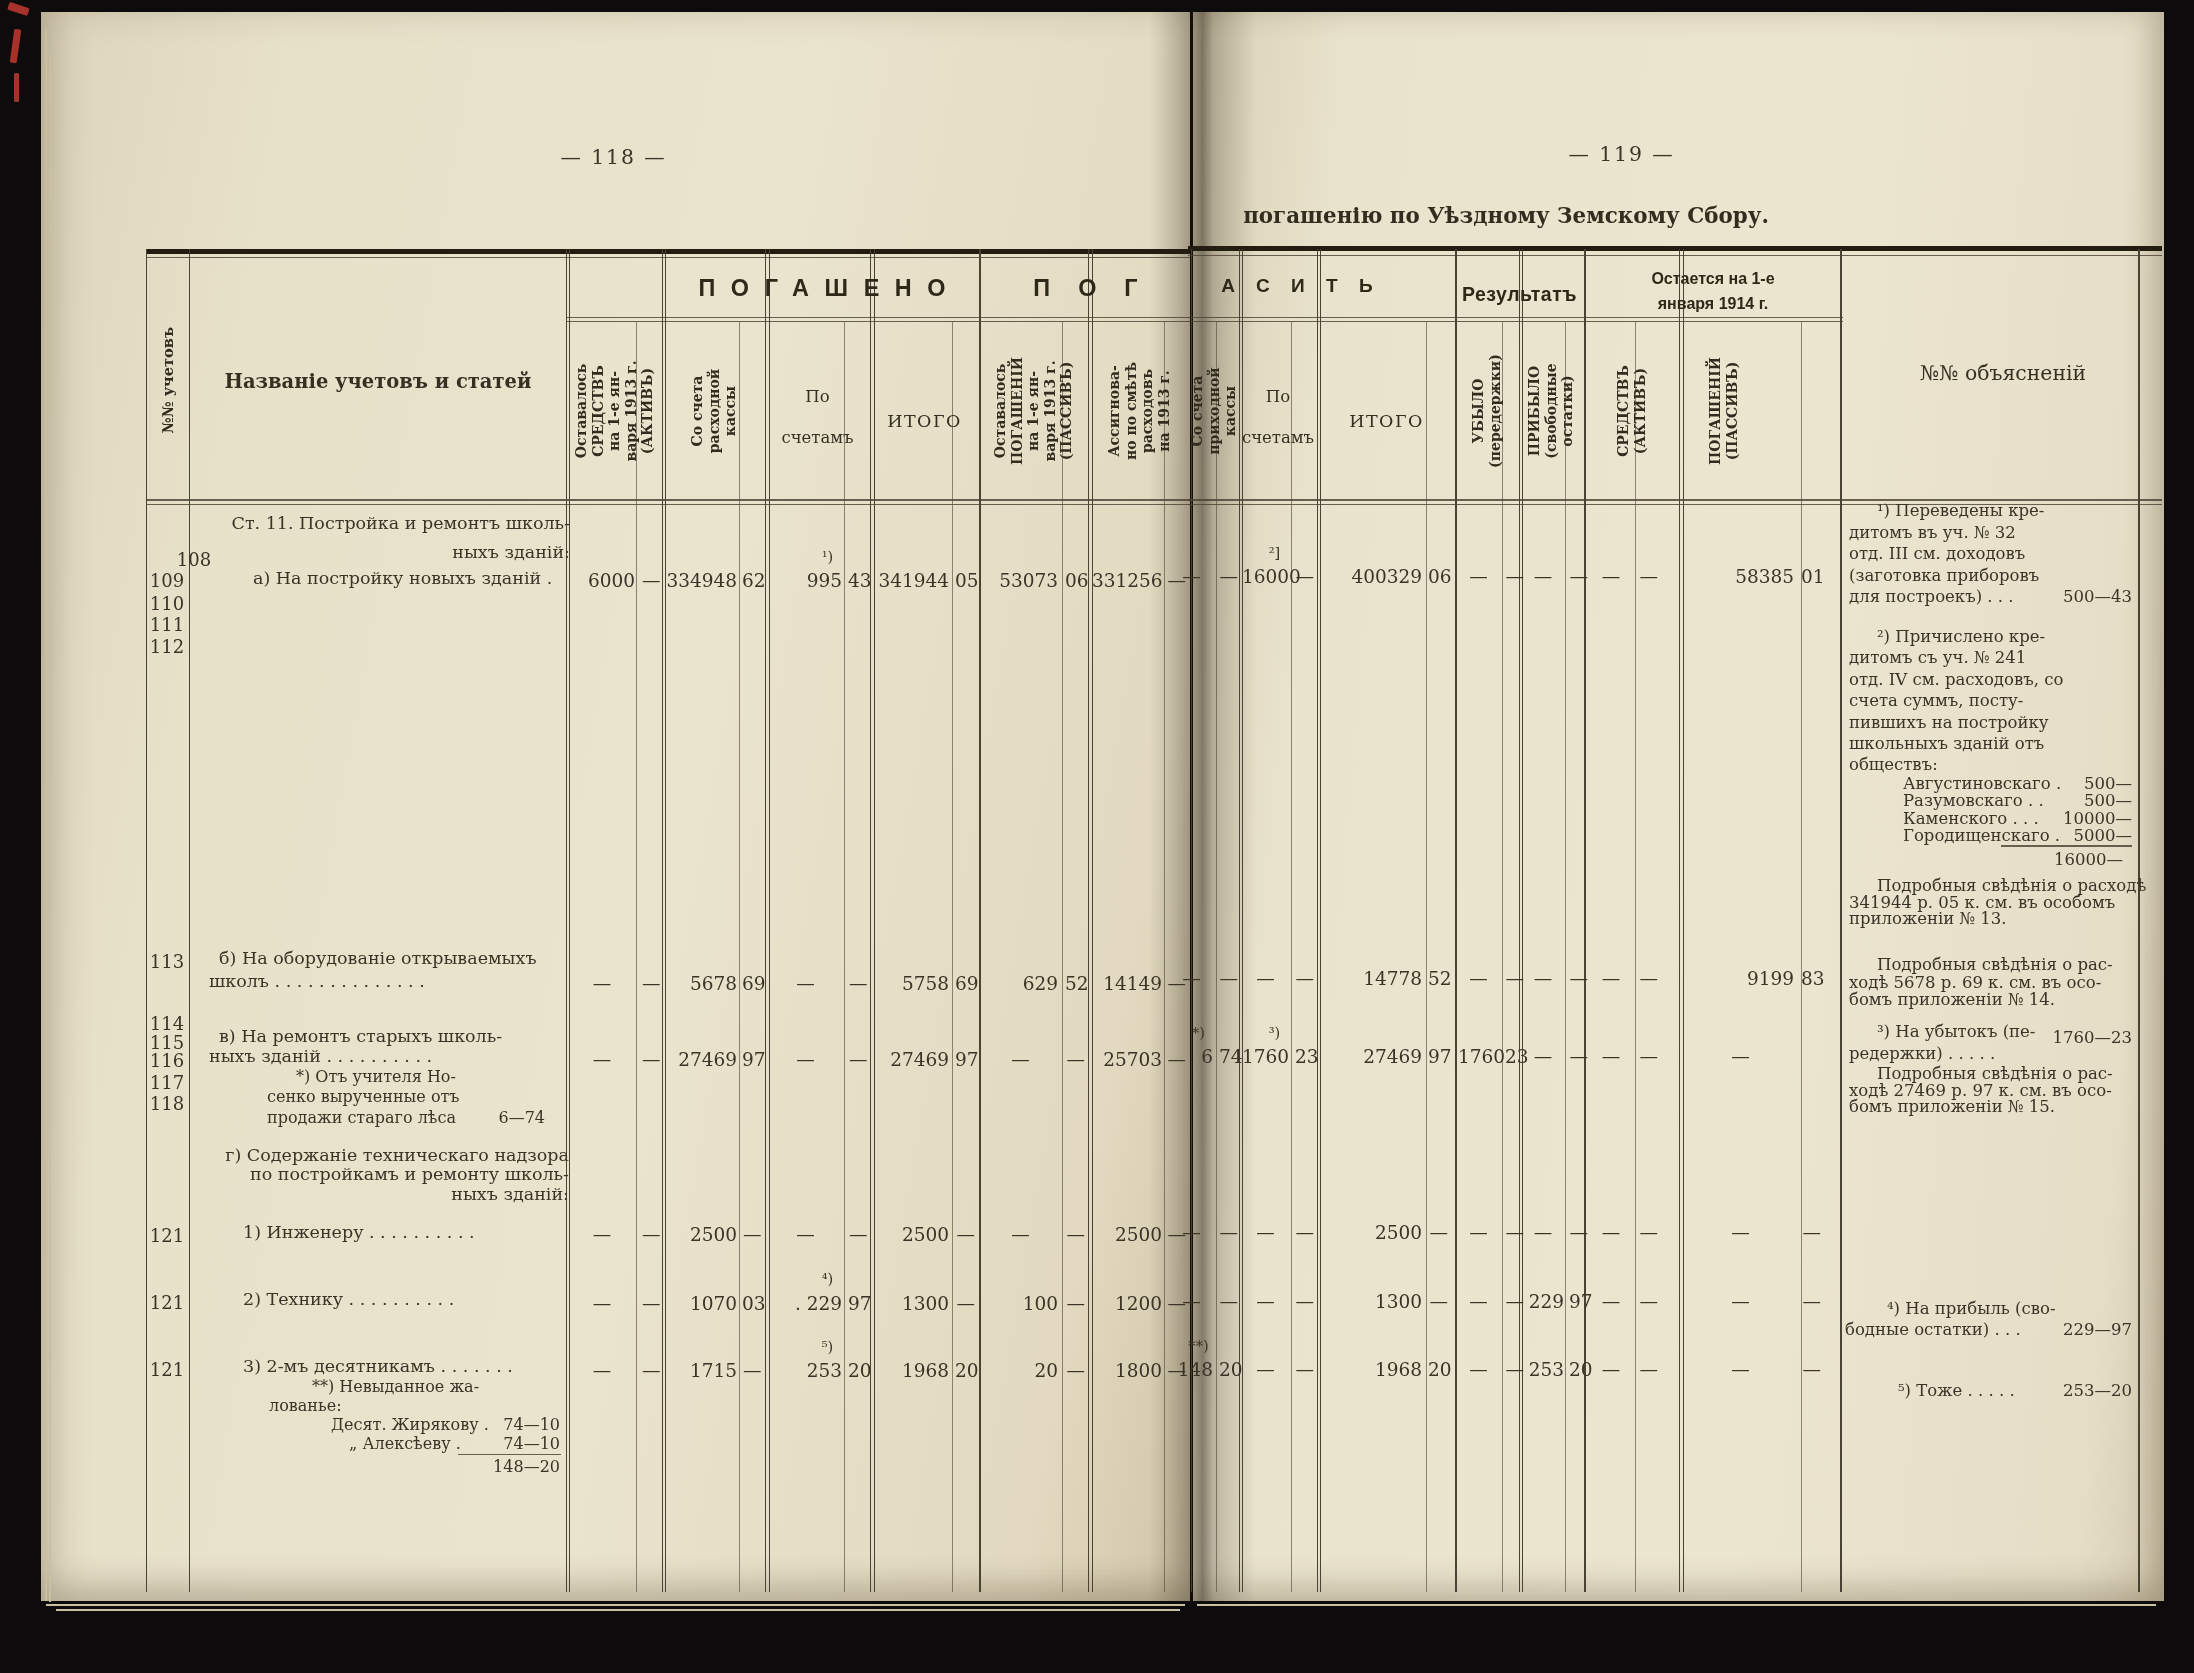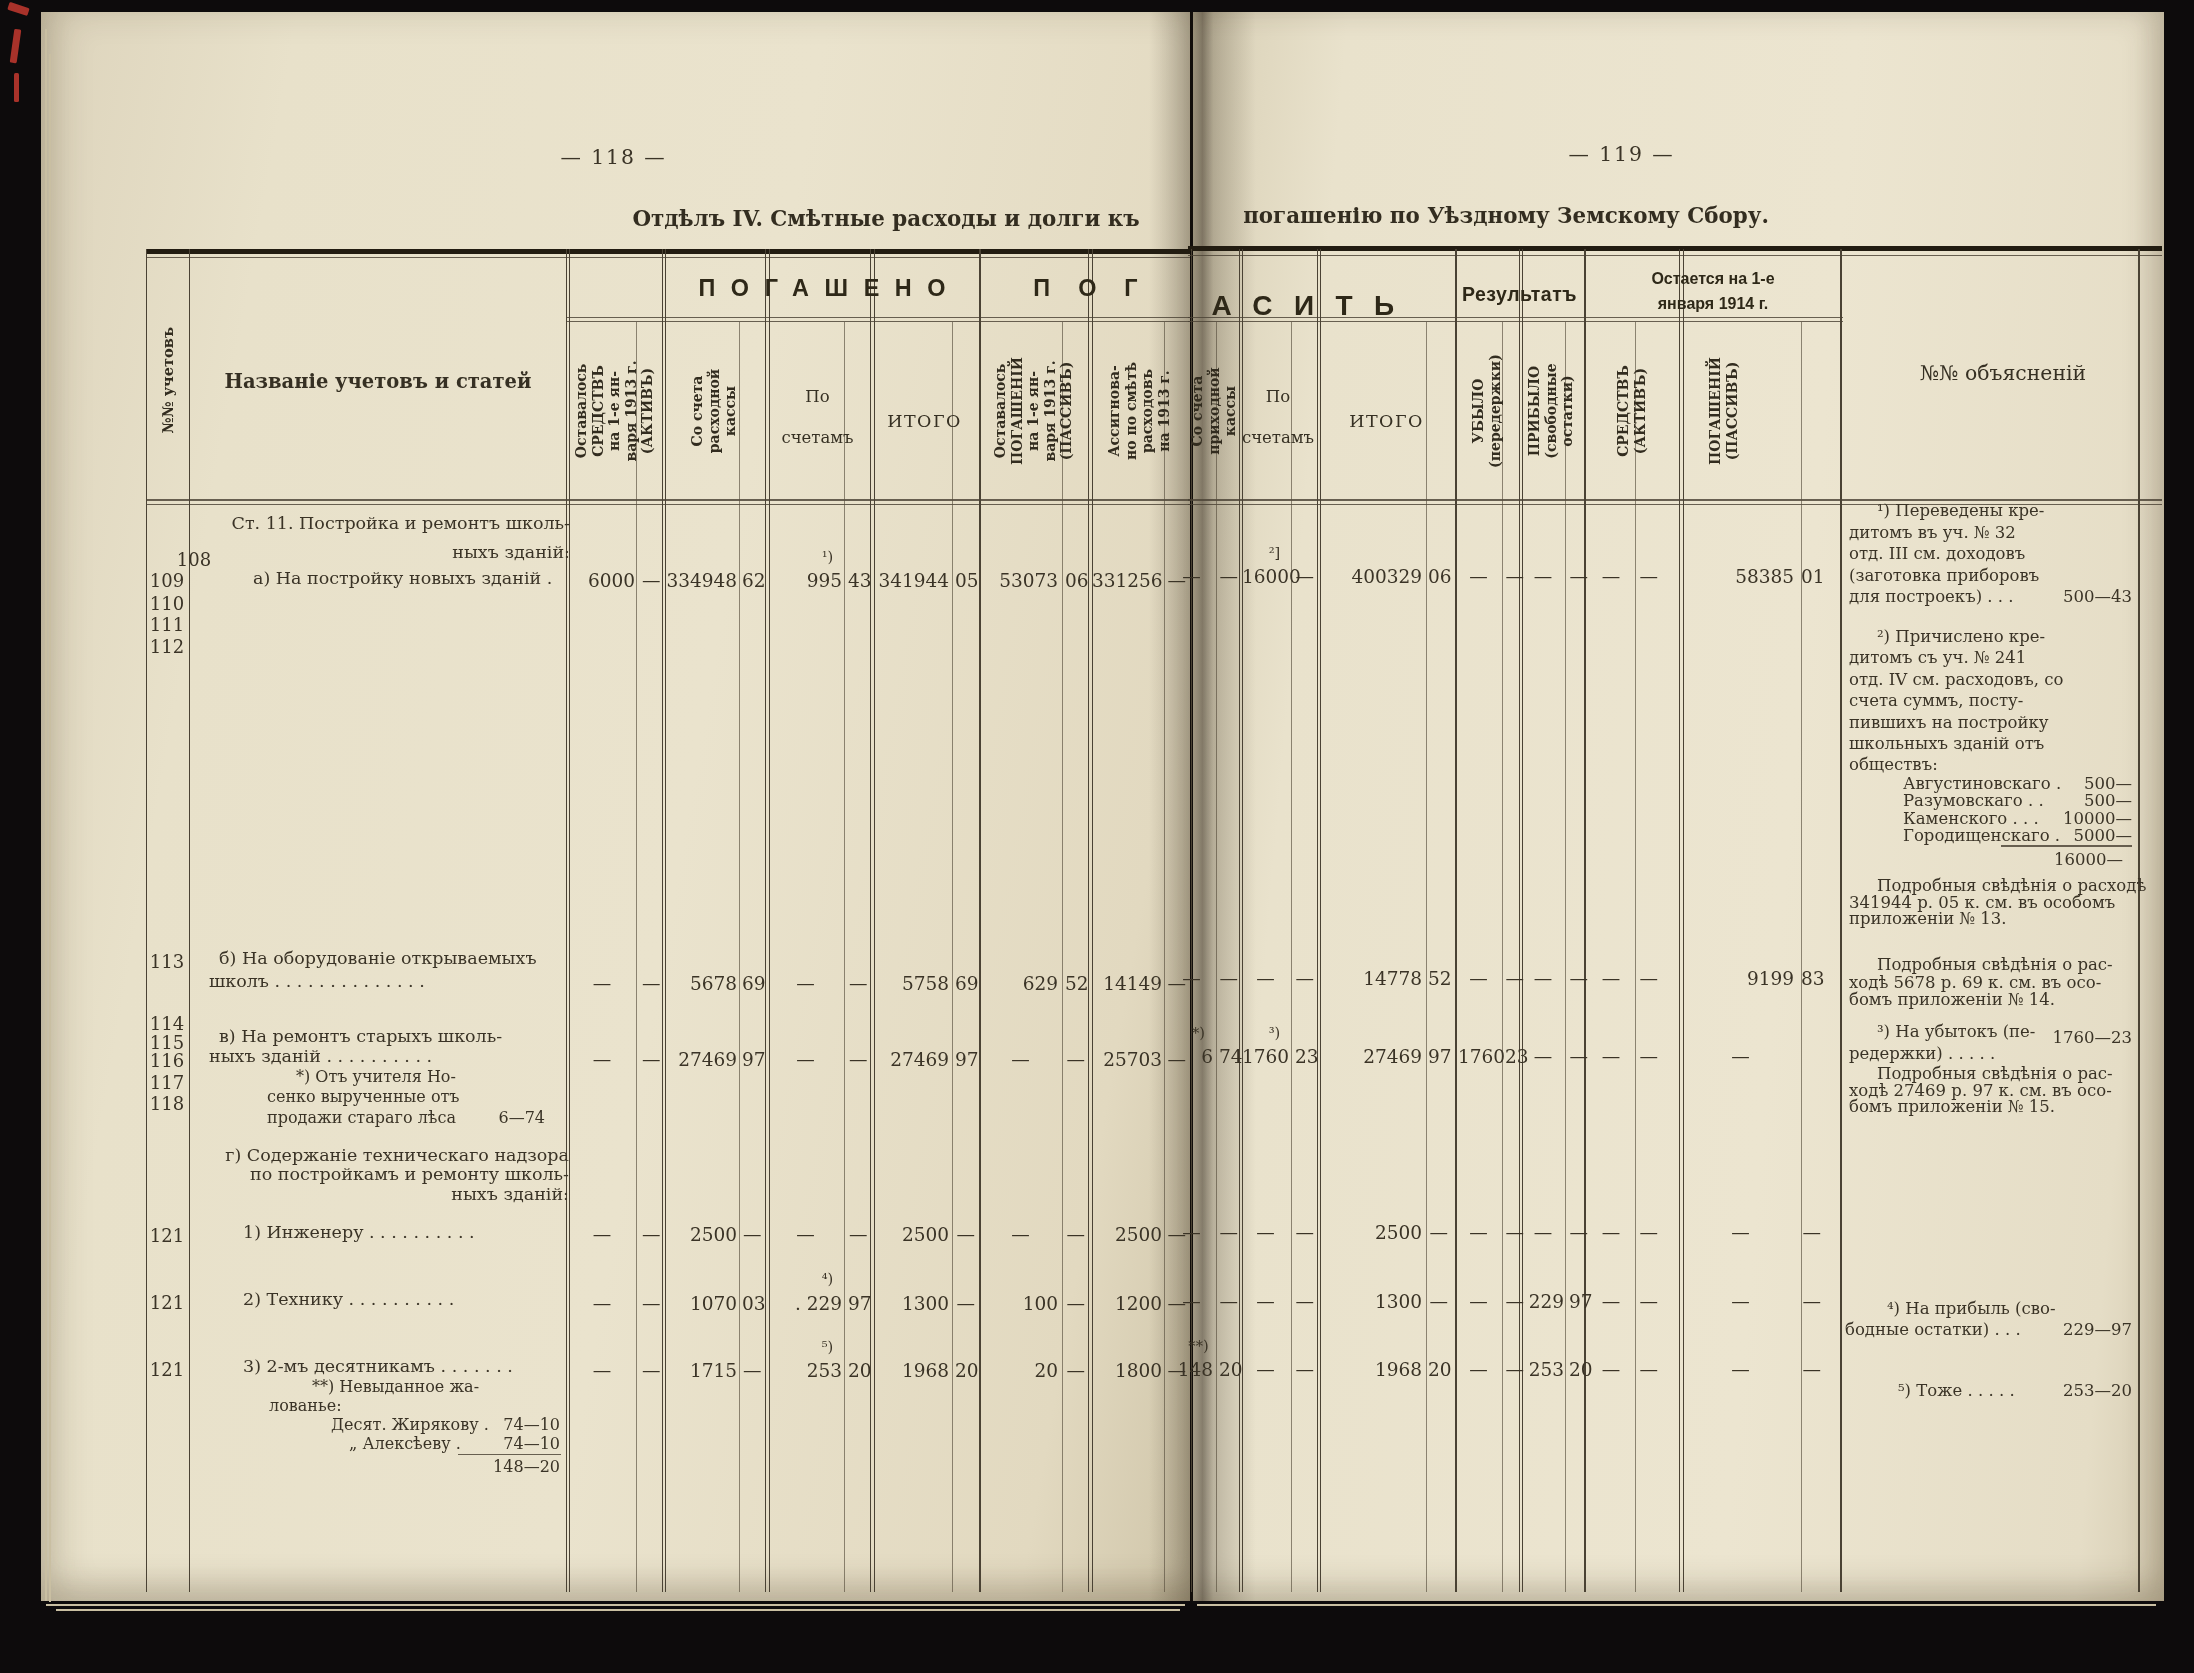--- a/index.html
+++ b/index.html
@@ -47,21 +47,20 @@
   <div class="page right"></div>
   <div class="edgeline" style="left:45px;top:29px;width:1.9px;height:1572px;"></div>
   <div class="edgeline" style="left:49px;top:54px;width:1.5px;height:1548px;"></div>
   <div class="edgeline" style="left:46px;top:1604px;width:1139px;height:2.4px;"></div>
   <div class="edgeline" style="left:56px;top:1609px;width:1124px;height:1.9px;"></div>
   <div class="edgeline" style="left:1197px;top:1604px;width:959px;height:1.9px;"></div>
   <div class="gutter"></div>
 
   <div class="pageno" style="left:516px;top:145px;width:195px;">— 118 —</div>
   <div class="pageno" style="left:1524px;top:142px;width:195px;">— 119 —</div>
-  <div class="title" style="left:582px;top:206px;width:608px;">Отдѣлъ IV. Смѣтные расходы и долги къ</div>
   <div class="title" style="left:1202px;top:203px;width:608px;">погашенію по Уѣздному Земскому Сбору.</div>
 
   <div id="grid">
       <div class="gl bar" style="left: 146px; top: 249px; width: 1044px; height: 4.9px; background: rgb(34, 28, 17);"></div>
       <div class="gl bar" style="left: 1188px; top: 246px; width: 974px; height: 4.9px; background: rgb(34, 28, 17);"></div>
       <div class="gl" style="left: 146px; top: 257px; width: 1044px; height: 1px;"></div>
       <div class="gl" style="left: 1188px; top: 255px; width: 974px; height: 1px;"></div>
       <div class="gl" style="left: 566px; top: 317px; width: 624px; height: 1px;"></div>
       <div class="gl" style="left: 566px; top: 321px; width: 624px; height: 1px;"></div>
       <div class="gl" style="left: 1188px; top: 317px; width: 655px; height: 1px;"></div>
@@ -108,21 +107,21 @@
       <div class="gl bar" style="left: 1291px; top: 322px; width: 0.5px; height: 1270px; background: rgb(87, 78, 61); opacity: 0.65;"></div>
       <div class="gl bar" style="left: 1426px; top: 322px; width: 0.5px; height: 1270px; background: rgb(87, 78, 61); opacity: 0.65;"></div>
       <div class="gl bar" style="left: 1502px; top: 322px; width: 0.5px; height: 1270px; background: rgb(87, 78, 61); opacity: 0.65;"></div>
       <div class="gl bar" style="left: 1565px; top: 322px; width: 0.5px; height: 1270px; background: rgb(87, 78, 61); opacity: 0.65;"></div>
       <div class="gl bar" style="left: 1635px; top: 322px; width: 0.5px; height: 1270px; background: rgb(87, 78, 61); opacity: 0.65;"></div>
       <div class="gl bar" style="left: 1801px; top: 322px; width: 0.5px; height: 1270px; background: rgb(87, 78, 61); opacity: 0.65;"></div>
     </div>
 
   <div class="gp" style="left:664px;top:275px;width:316px;font-size:23.4px;letter-spacing:15.6px;text-indent:15.6px;">ПОГАШЕНО</div>
   <div class="gp" style="left:981px;top:275px;width:209px;font-size:23.4px;letter-spacing:28px;text-indent:28px;">ПОГ</div>
-  <div class="gp" style="left:1190px;top:275px;width:214px;font-size:28px;letter-spacing:21.4px;text-indent:21.4px;margin-top:15px;">АСИТЬ</div>
+  <div class="gp" style="left:1190px;top:275px;width:214px;font-size:19px;letter-spacing:21.4px;text-indent:21.4px;">АСИТЬ</div>
   <div class="gp" style="left:1455px;top:283px;width:129px;font-size:19.5px;letter-spacing:0.5px;">Результатъ</div>
   <div class="gp" style="left:1584px;top:267px;width:258px;font-size:16px;line-height:1.55;white-space:pre-line;">Остается на 1-е
 января 1914 г.</div>
 
   <div class="vh" style="left:159px;top:487px;width:214px;font-size:14.6px;">№№ учетовъ</div>
   <div class="hh" style="left:192px;top:370px;width:372px;font-size:19.5px;font-weight:bold;">Названіе учетовъ и статей</div>
   <div class="vh" style="left:573px;top:497px;width:172px;">Оставалось
 СРЕДСТВЪ
 на 1-е ян-
 варя 1913 г.

